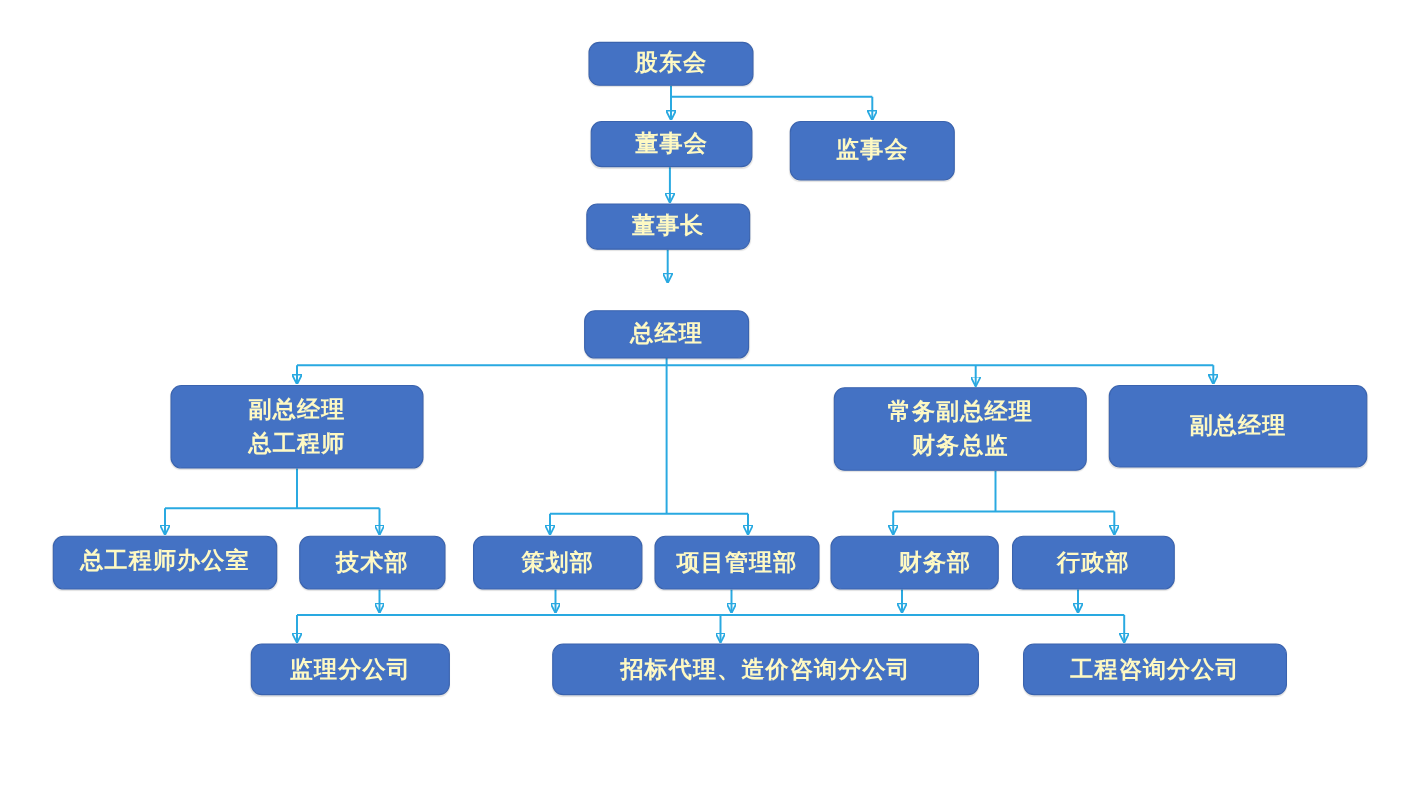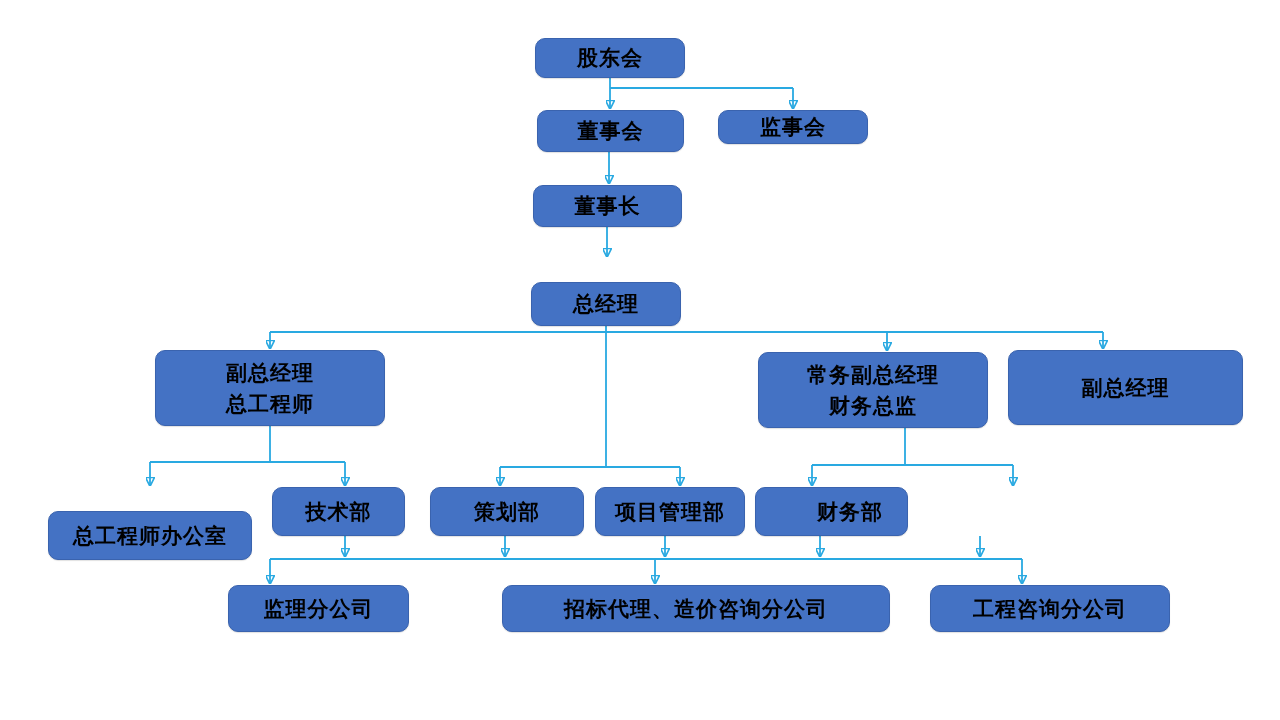--- a/index.html
+++ b/index.html
@@ -25,42 +25,42 @@
     stroke: #29A9E1;
     stroke-width: 1.8;
     fill: none;
   }
   .node {
     position: absolute;
     box-sizing: border-box;
     background: #4472C4;
     border: 1.5px solid #3A63AE;
     border-radius: 10px;
-    color: #000000;
+    color: #fef9c3;
     font-weight: bold;
     font-size: 21px;
     line-height: 1.5;
     display: flex;
     align-items: center;
     justify-content: center;
     text-align: center;
     white-space: pre-line;
     letter-spacing: 1px;
     box-shadow: 0 1px 1px rgba(0,0,0,0.12);
   }
   
   #n-shareholders { left:535px; top:38px;  width:150px; height:40px; }
   #n-board        { left:537px; top:110px; width:147px; height:42px; }
-  #n-supervisory  { left:718px; top:110px; width:150px; height:34px; }
+  #n-supervisory  { left:718px; top:110px; width:150px; height:54px; }
   #n-chairman     { left:533px; top:185px; width:149px; height:42px; }
   #n-gm           { left:531px; top:258px; width:150px; height:44px;margin-top:24px; }
   #n-dgm-ce       { left:155px; top:350px; width:230px; height:76px; }
   #n-edgm-cfo     { left:758px; top:352px; width:230px; height:76px; }
   #n-dgm          { left:1008px;top:350px; width:235px; height:75px; }
-  #n-ce-office    { left:48px;  top:511px; width:204px; height:49px; }
+  #n-ce-office    { left:48px;  top:487px; width:204px; height:49px;font-family:Liberation Mono, monospace; }
   #n-tech         { left:272px; top:487px; width:133px; height:49px; }
   #n-planning     { left:430px; top:487px; width:154px; height:49px; }
   #n-pm           { left:595px; top:487px; width:150px; height:49px; }
   #n-finance      { left:755px; top:487px; width:153px; height:49px;padding-left:37px; }
   #n-admin        { left:920px; top:487px; width:148px; height:49px; }
   #n-sup-branch   { left:182px; top:585px; width:181px; height:47px;margin-left:46px; }
   #n-bid-branch   { left:478px; top:585px; width:388px; height:47px;margin-left:24px; }
   #n-eng-branch   { left:930px; top:585px; width:240px; height:47px; }
 </style>
 </head>
@@ -152,20 +152,21 @@
   <div class="node" id="n-ce-office">总工程师办公室</div>
 
   <div class="node" id="n-tech">技术部</div>
 
   <div class="node" id="n-planning">策划部</div>
 
   <div class="node" id="n-pm">项目管理部</div>
 
   <div class="node" id="n-finance">财务部</div>
 
+  <div class="node" id="n-admin">行政部</div>
 
   <div class="node" id="n-sup-branch">监理分公司</div>
 
   <div class="node" id="n-bid-branch">招标代理、造价咨询分公司</div>
 
   <div class="node" id="n-eng-branch">工程咨询分公司</div>
 
 </div>
 
 </body></html>

